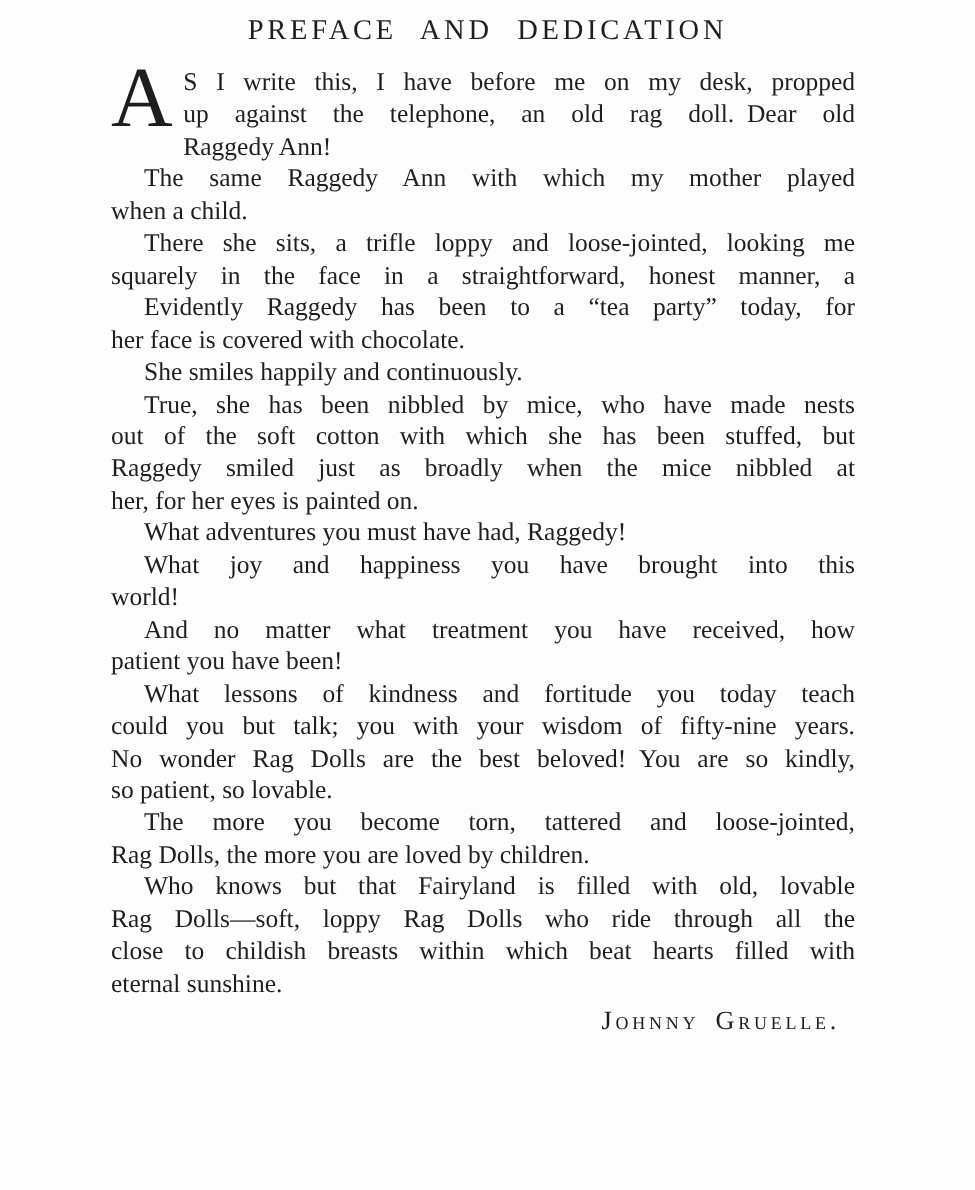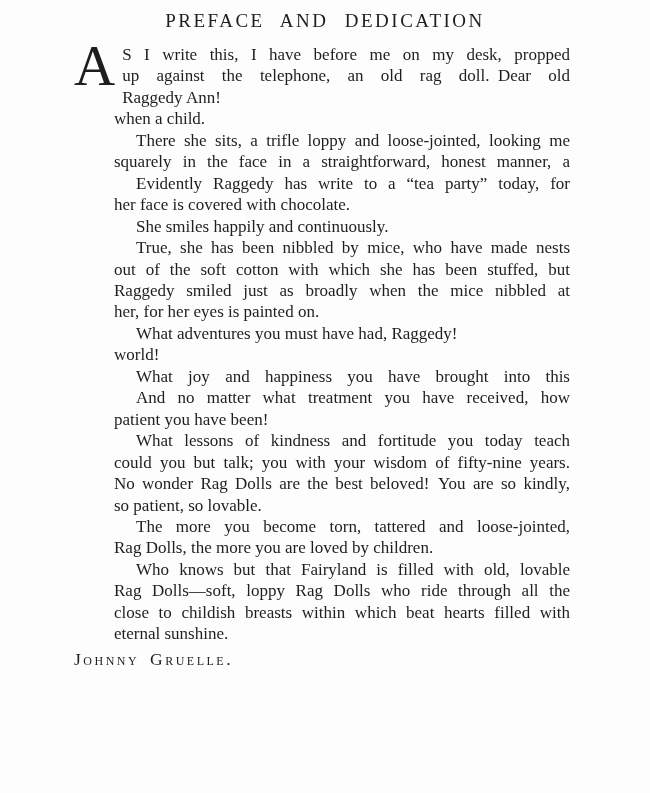--- a/index.html
+++ b/index.html
@@ -30,36 +30,36 @@
     position: absolute;
     top: 44px; left: 74px;
     width: 496px;
     font-size: 17px;
     line-height: 21.45px;
   }
   .para { margin: 0; }
   .line {
     text-align: justify;
     text-align-last: justify;
-    margin-left: 40px;
   }
   .line.last { text-align-last: left; }
   .line.first { padding-left: 22px; }
   .dropcap {
     float: left;
     font-size: 57px;
     line-height: 40px;
     height: 41px;
     padding-top: 2px;
     margin-right: 7px;
     letter-spacing: 0;
   }
   .signature {
     margin-top: 4px;
     padding-right: 10px;
+    text-align: right;
     font-variant: small-caps;
     font-size: 17.5px;
     letter-spacing: 2.5px;
     word-spacing: 4px;
   }
 </style>
 </head>
 <body style="--ink: #1e1e1e; --paper: #fdfdfd;">
 
 <div class="page">
@@ -67,45 +67,46 @@
 
   <div class="body-text" id="paragraphs">
 
   <div class="para">
         <span class="dropcap">A</span>
         <div class="line">S I write this, I have before me on my desk, propped</div>
         <div class="line">up against the telephone, an old rag doll. Dear old</div>
         <div class="line last">Raggedy Ann!</div>
       </div>
       <div class="para">
+        <div class="line first">The same Raggedy Ann with which my mother played</div>
         <div class="line last">when a child.</div>
       </div>
       <div class="para">
         <div class="line first">There she sits, a trifle loppy and loose-jointed, looking me</div>
         <div class="line">squarely in the face in a straightforward, honest manner, a</div>
       </div>
       <div class="para">
-        <div class="line first">Evidently Raggedy has write to a “tea party” today, for</div>
+        <div class="line first">Evidently Raggedy has been to a “tea party” today, for</div>
         <div class="line last">her face is covered with chocolate.</div>
       </div>
       <div class="para">
         <div class="line last first">She smiles happily and continuously.</div>
       </div>
       <div class="para">
         <div class="line first">True, she has been nibbled by mice, who have made nests</div>
         <div class="line">out of the soft cotton with which she has been stuffed, but</div>
         <div class="line">Raggedy smiled just as broadly when the mice nibbled at</div>
         <div class="line last">her, for her eyes is painted on.</div>
       </div>
       <div class="para">
         <div class="line last first">What adventures you must have had, Raggedy!</div>
       </div>
       <div class="para">
+        <div class="line first">What joy and happiness you have brought into this</div>
         <div class="line last">world!</div>
-        <div class="line first">What joy and happiness you have brought into this</div>
       </div>
       <div class="para">
         <div class="line first">And no matter what treatment you have received, how</div>
         <div class="line last">patient you have been!</div>
       </div>
       <div class="para">
         <div class="line first">What lessons of kindness and fortitude you today teach</div>
         <div class="line">could you but talk; you with your wisdom of fifty-nine years.</div>
         <div class="line">No wonder Rag Dolls are the best beloved! You are so kindly,</div>
         <div class="line last">so patient, so lovable.</div>

